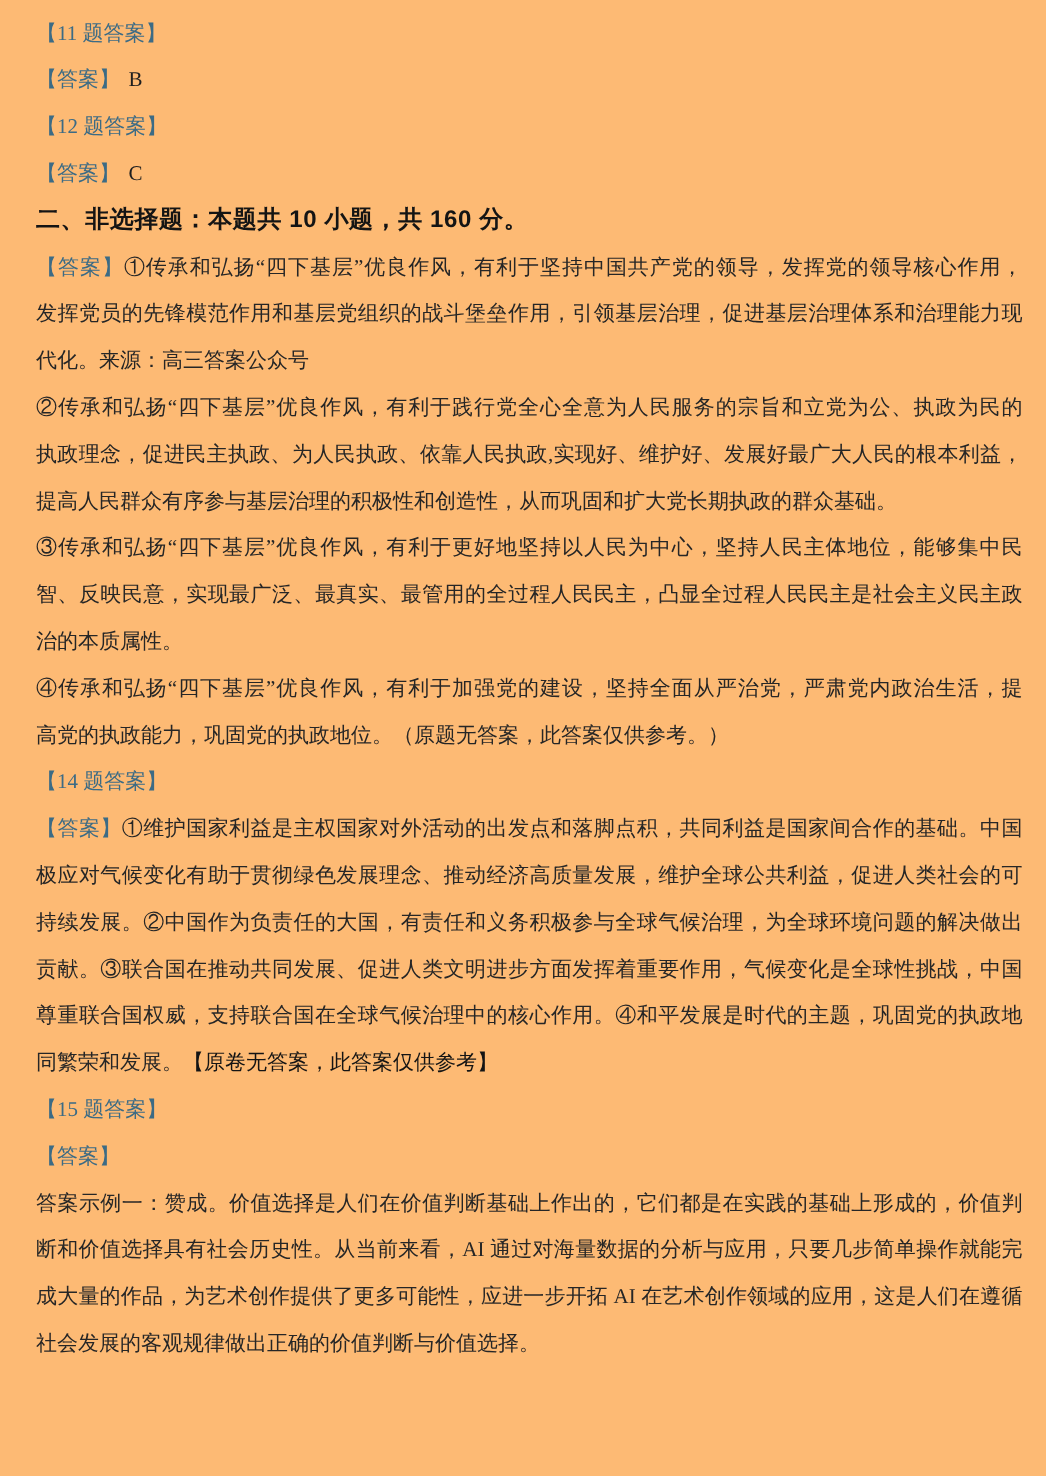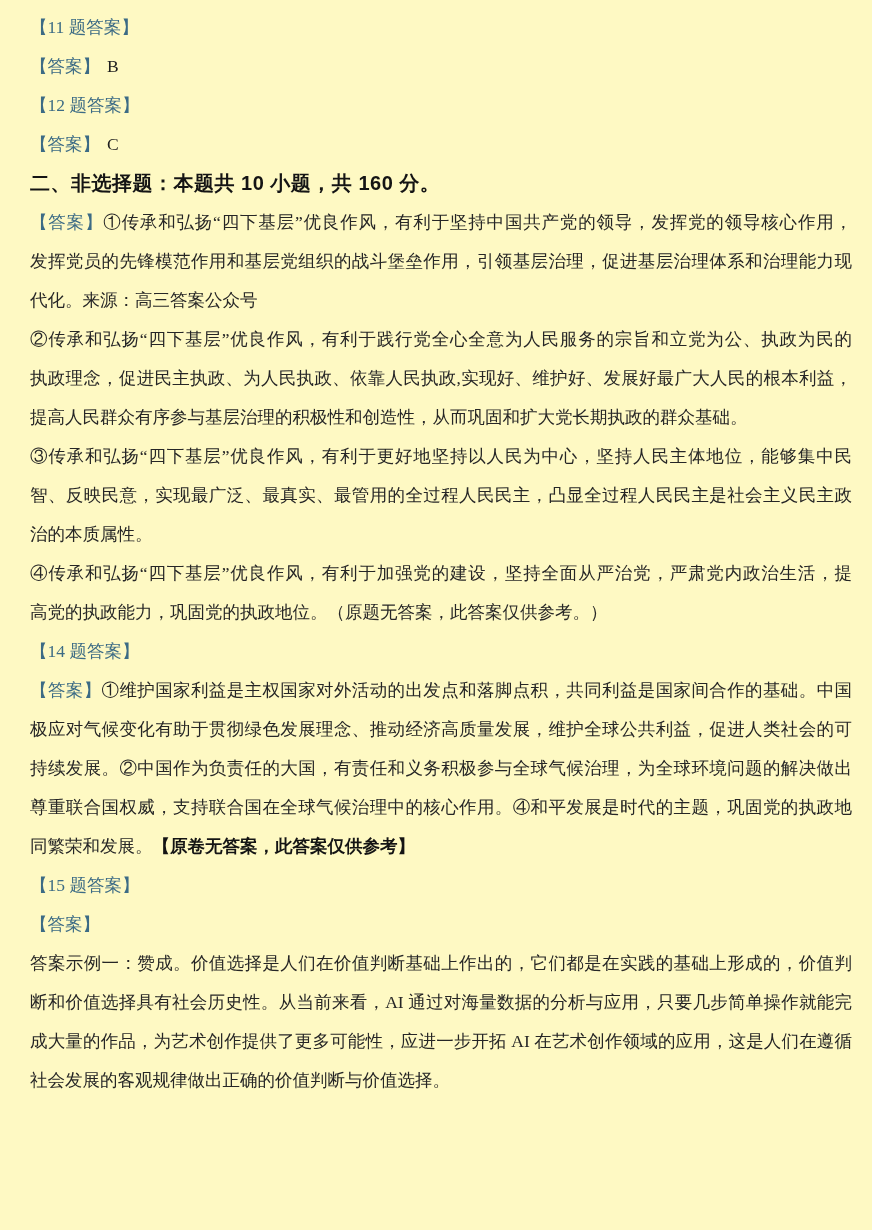--- a/index.html
+++ b/index.html
@@ -5,21 +5,21 @@
   html, body {
     margin: 0;
     padding: 0;
     background: #f3f2f1;
   }
   .page {
     position: relative;
     width: 872px;
     height: 1230px;
     margin: 0;
-    background: #fef9c3;
+    background: #fdba74;
     font-family: "Liberation Serif", "DejaVu Serif", serif;
     color: #262626;
     box-sizing: border-box;
     padding: 8px 20px 0 30px;
     overflow: hidden;
   }
   .line {
     width: 822px;
     height: 39px;
     line-height: 39px;
@@ -40,21 +40,21 @@
     color: #1f1f1f;
   }
   .section-heading {
     font-family: Liberation Sans, sans-serif;
     font-weight: bold;
     font-size: 20px;
     color: #141414;
     letter-spacing: 0.5px;
   }
   .bold-tail {
-    font-weight: bold;
+    font-weight: normal;
     color: #141414;
   }
 </style>
 </head>
 <body>
 
 <div class="page">
 
   <div class="line"><span class="accent">【11 题答案】</span></div>
   <div class="line"><span class="accent">【答案】</span><span class="ansv">B</span></div>
@@ -78,20 +78,21 @@
   <div class="line">治的本质属性。</div>
 
   <div class="line just">④传承和弘扬“四下基层”优良作风，有利于加强党的建设，坚持全面从严治党，严肃党内政治生活，提</div>
   <div class="line">高党的执政能力，巩固党的执政地位。（原题无答案，此答案仅供参考。）</div>
 
   <div class="line"><span class="accent">【14 题答案】</span></div>
 
   <div class="line just"><span class="accent">【答案】</span><span>①维护国家利益是主权国家对外活动的出发点和落脚点积，共同利益是国家间合作的基础。中国</span></div>
   <div class="line just">极应对气候变化有助于贯彻绿色发展理念、推动经济高质量发展，维护全球公共利益，促进人类社会的可</div>
   <div class="line just">持续发展。②中国作为负责任的大国，有责任和义务积极参与全球气候治理，为全球环境问题的解决做出</div>
+  <div class="line just">贡献。③联合国在推动共同发展、促进人类文明进步方面发挥着重要作用，气候变化是全球性挑战，中国</div>
   <div class="line just">尊重联合国权威，支持联合国在全球气候治理中的核心作用。④和平发展是时代的主题，巩固党的执政地位</div>
   <div class="line"><span>同繁荣和发展。</span><span class="bold-tail">【原卷无答案，此答案仅供参考】</span></div>
 
   <div class="line"><span class="accent">【15 题答案】</span></div>
   <div class="line"><span class="accent">【答案】</span></div>
 
   <div class="line just">答案示例一：赞成。价值选择是人们在价值判断基础上作出的，它们都是在实践的基础上形成的，价值判</div>
   <div class="line just">断和价值选择具有社会历史性。从当前来看，AI 通过对海量数据的分析与应用，只要几步简单操作就能完</div>
   <div class="line just">成大量的作品，为艺术创作提供了更多可能性，应进一步开拓 AI 在艺术创作领域的应用，这是人们在遵循</div>
   <div class="line">社会发展的客观规律做出正确的价值判断与价值选择。</div>

